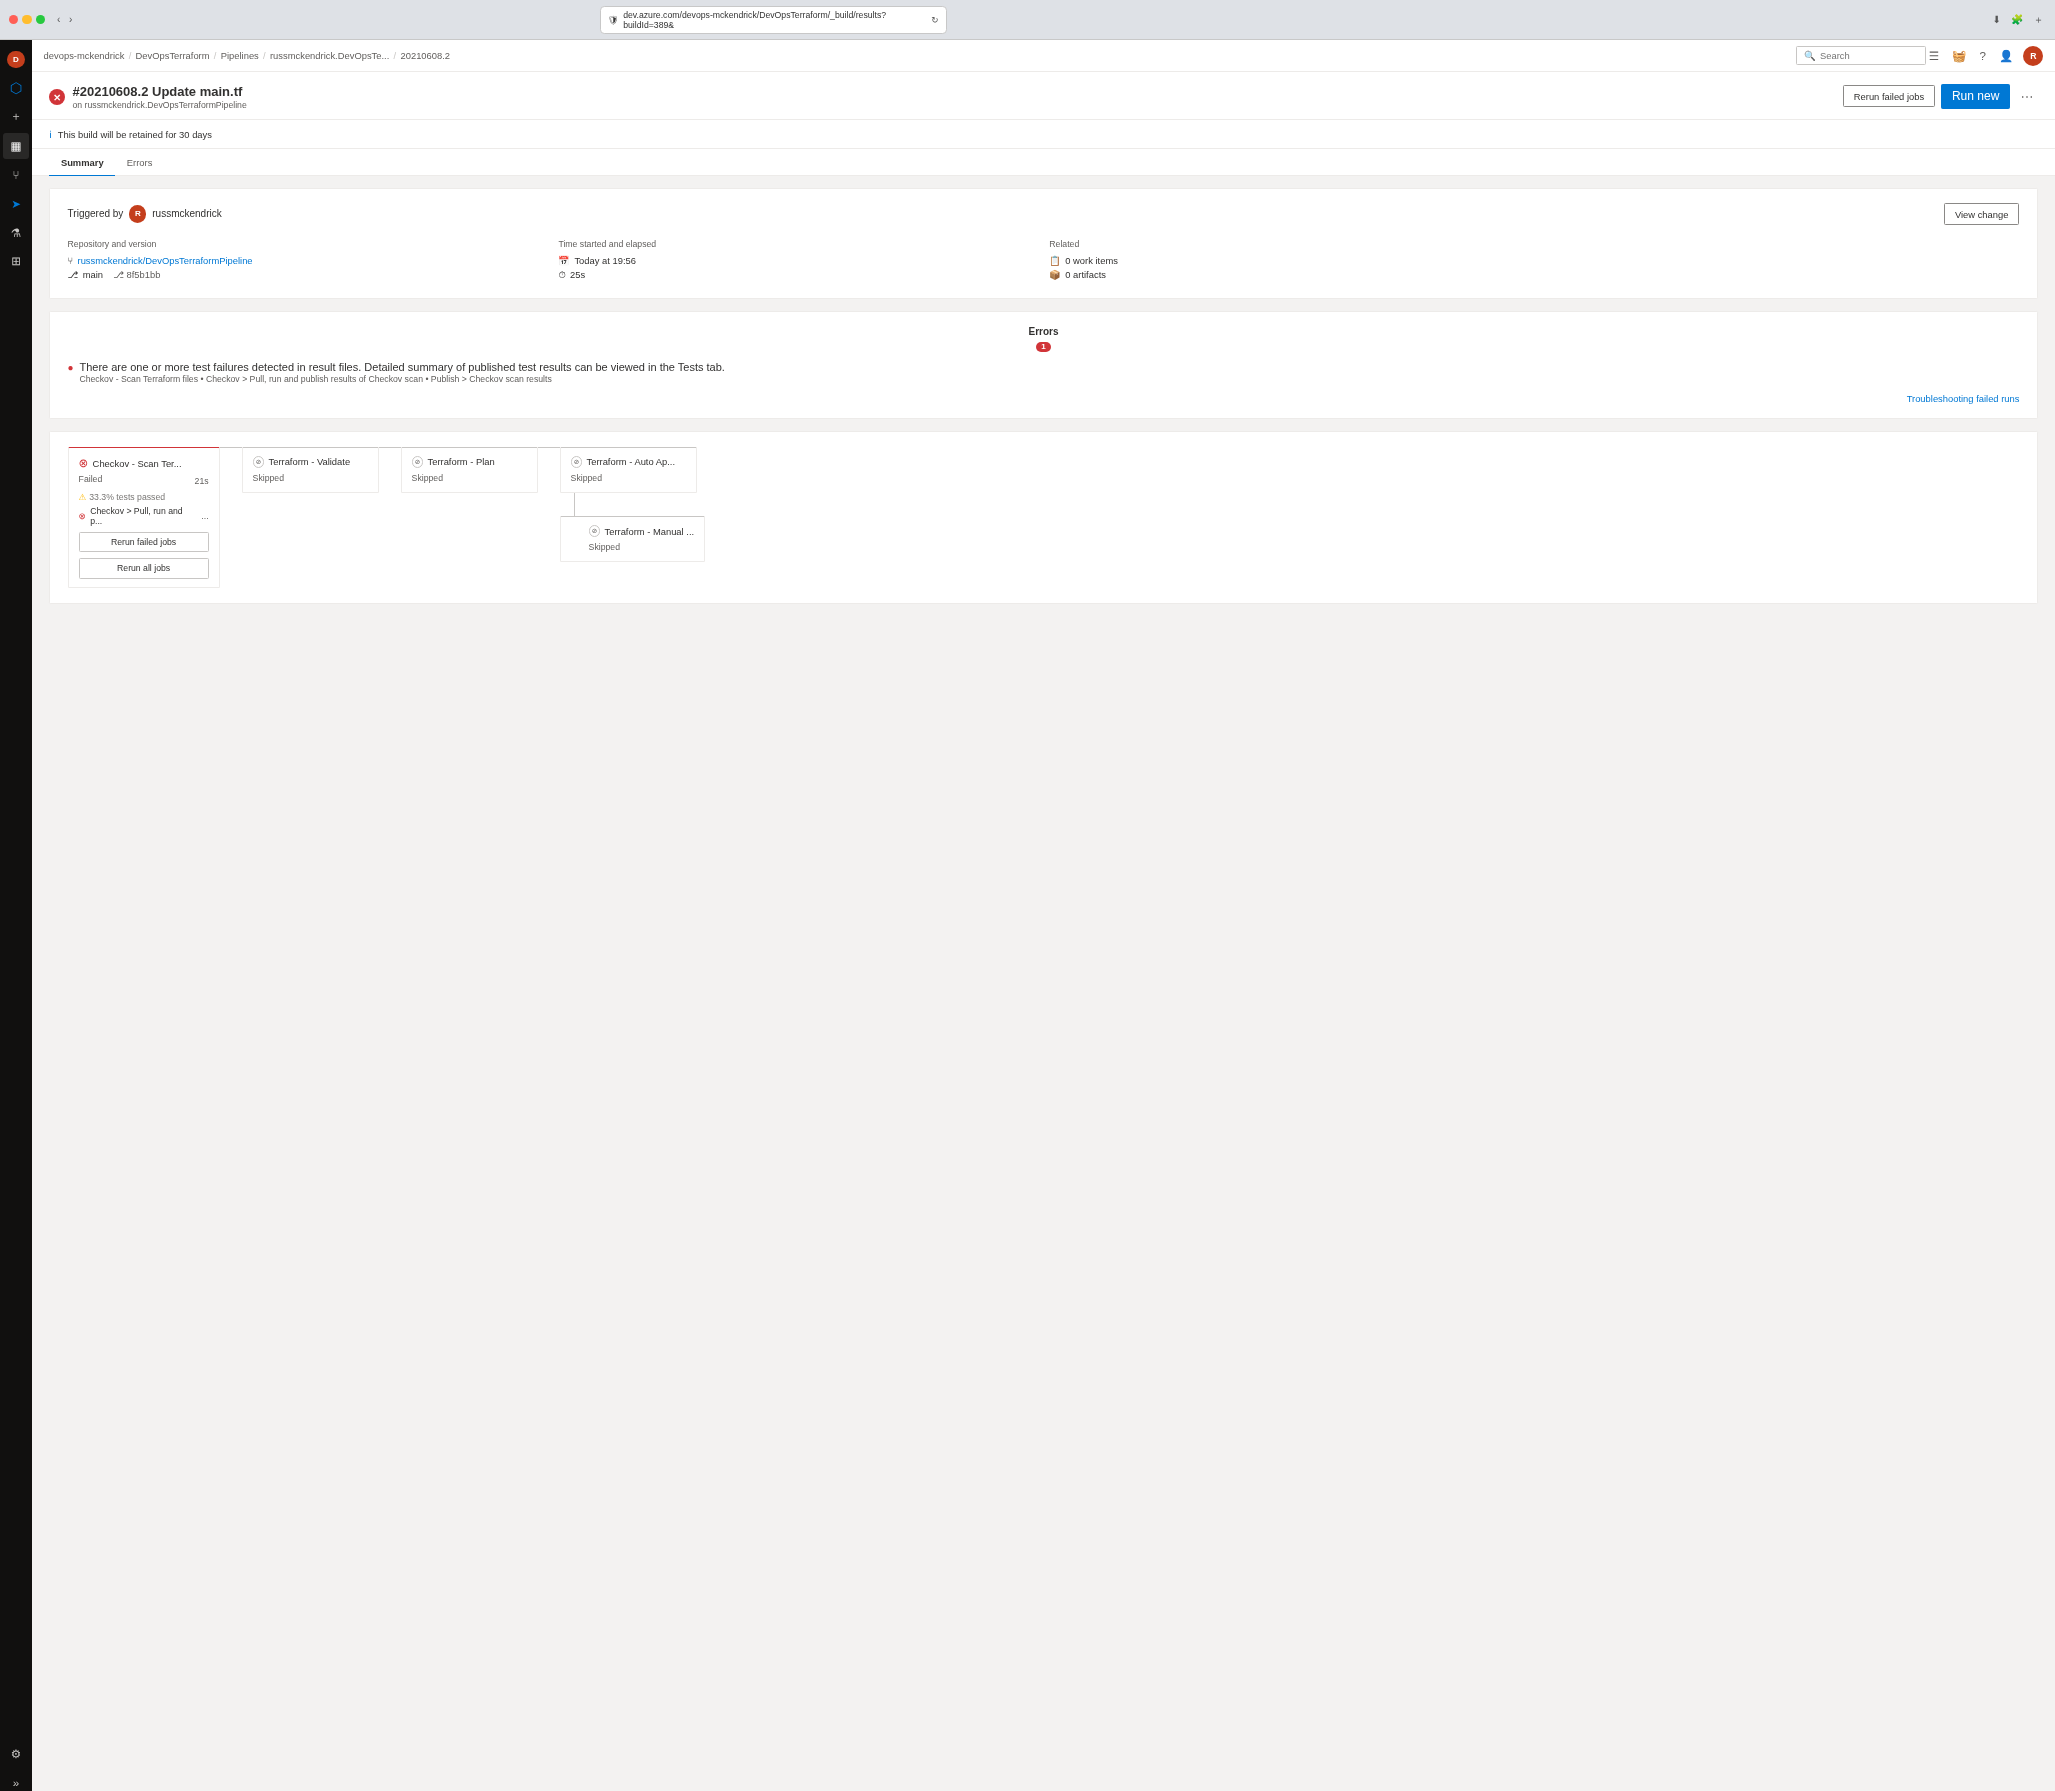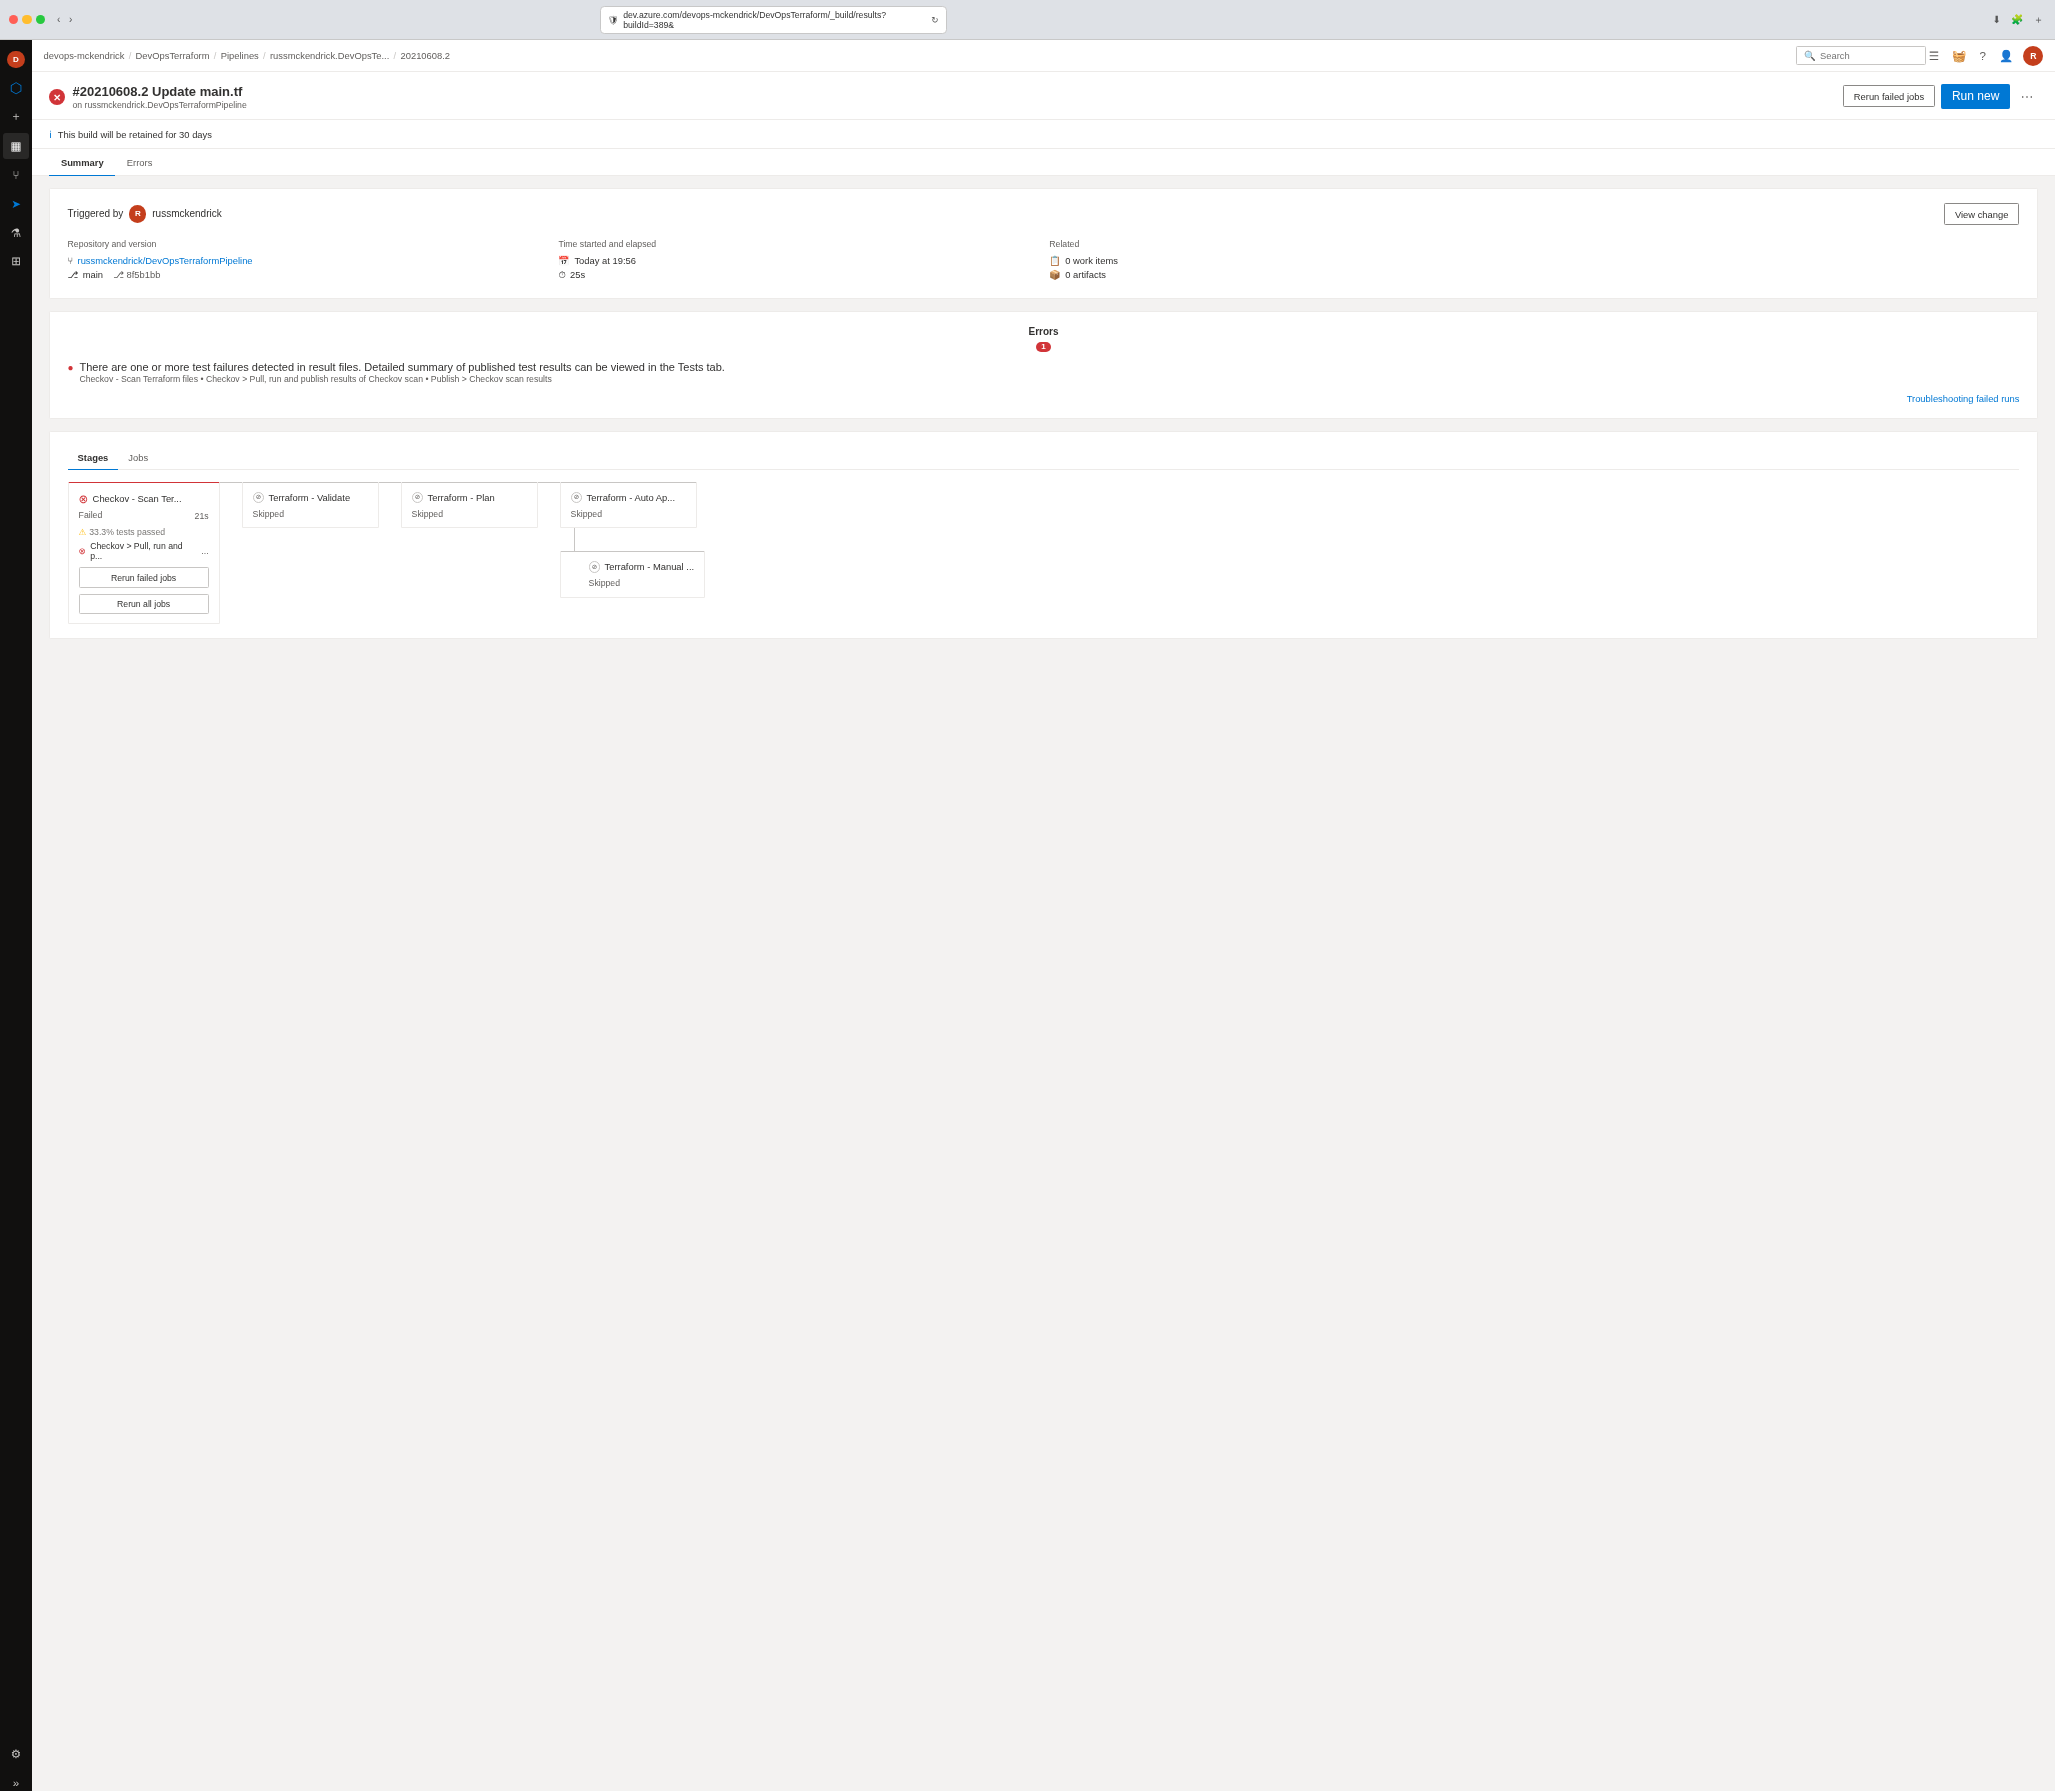--- a/index.html
+++ b/index.html
@@ -276,24 +276,20 @@
           </div>
         </div>
         <div class="troubleshoot-link">
           <a>Troubleshooting failed runs</a>
         </div>
       </div>
     </div>
 
     <div class="card">
       <div class="card-body">
-        <div class="stages-tabs">
-          <div class="stage-tab active">Stages</div>
-          <div class="stage-tab">Jobs</div>
-        </div>
 
         <div class="stages-layout">
 
           <div class="stage-wrapper">
             <div class="stage-card" style="border-top: 1.4px solid #d13438;">
               <div class="stage-header">
                 <span class="stage-status-error">⊗</span>
                 <span class="stage-name">Checkov - Scan Ter...</span>
               </div>
               <div style="display:flex;justify-content:space-between;align-items:center;">

